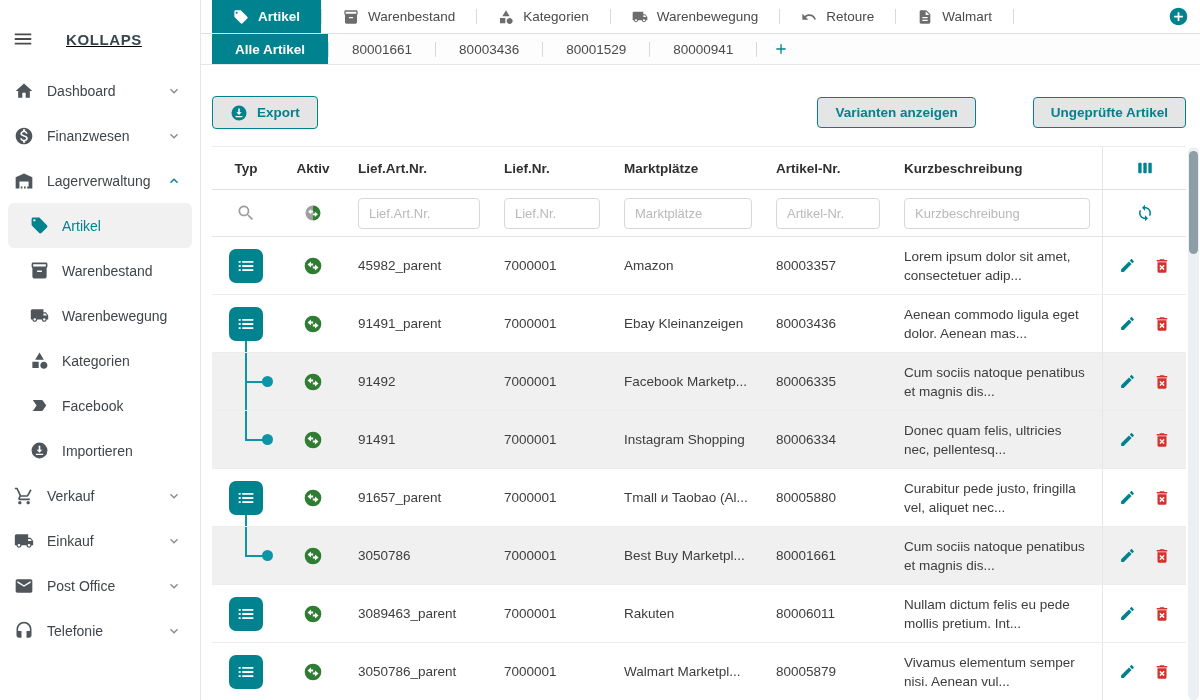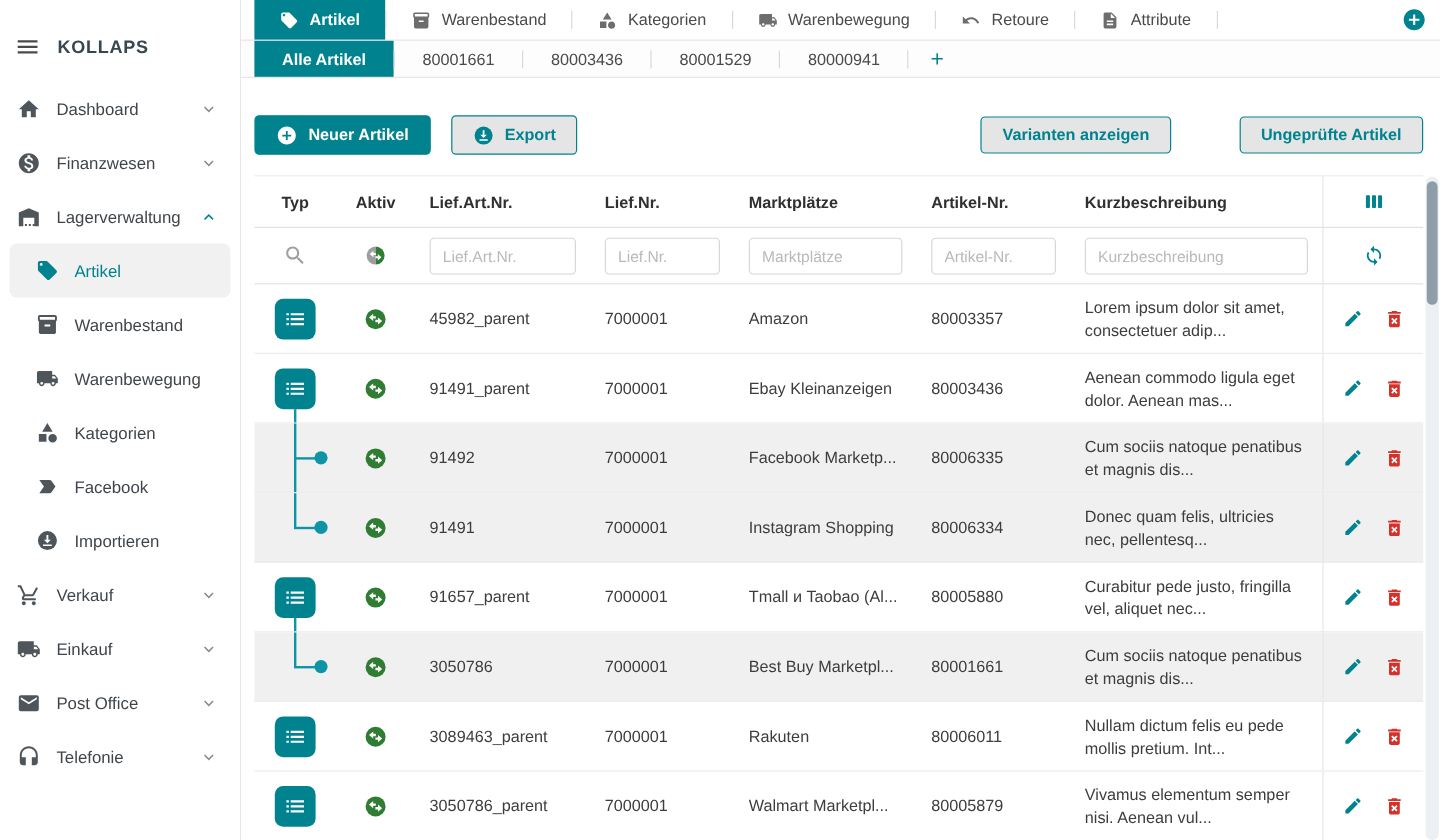--- a/index.html
+++ b/index.html
@@ -9,21 +9,21 @@
   *{box-sizing:border-box;margin:0;padding:0;}
   html,body{width:1200px;height:700px;overflow:hidden;background:#fff;
     font-family:"Liberation Sans", sans-serif;}
   .app{display:flex;width:1200px;height:700px;background:#fff;}
   .icon{display:inline-flex;align-items:center;justify-content:center;flex:none;}
   .icon svg{width:100%;height:100%;display:block;}.sz16{width:16px;height:16px}.sz17{width:17px;height:17px}
   .sz18{width:18px;height:18px}.sz20{width:20px;height:20px}.sz21{width:21px;height:21px}
 
   
   .sidebar{width:201px;flex:none;background:#fff;border-right:1px solid #e6e6e6;overflow:hidden;}
-  .side-header{display:flex;align-items:center;gap:14px;padding:28px 14px 18px 12px;}
+  .side-header{display:flex;align-items:center;gap:32px;padding:28px 14px 18px 12px;text-decoration:underline;}
   .burger{width:22px;height:22px;color:#4a4a4a;cursor:pointer;}
   .brand{font-size:15px;font-weight:bold;color:#37474f;letter-spacing:.6px;}
   .side-item{height:45px;margin:0 8px;padding:0 6px 0 6px;border-radius:6px;display:flex;
     align-items:center;gap:13px;cursor:pointer;color:#3f454a;font-size:14px;}
   .side-item .si-icon{width:20px;height:20px;color:#4e565c;}
   .side-item.sub{padding-left:22px;}
   .side-item.sub .si-icon{width:19px;height:19px;}
   .side-item.active{background:#f1f1f1;color:var(--teal);}
   .side-item.active .si-icon{color:var(--teal);}
   .side-item .chev{margin-left:auto;width:16px;height:16px;color:#8a8a8a;margin-right:4px;}
@@ -306,21 +306,21 @@
           </span>
           <span>Retoure</span>
         </div>
         <span class="vdiv"></span>
         <div class="tab">
           <span class="icon sz16">
             <svg viewBox="0 0 24 24" fill="currentColor">
               <path d="M14 2H6c-1.1 0-1.99.9-1.99 2L4 20c0 1.1.89 2 1.99 2H18c1.1 0 2-.9 2-2V8l-6-6zm2 16H8v-2h8v2zm0-4H8v-2h8v2zm-3-5V3.5L18.5 9H13z"></path>
             </svg>
           </span>
-          <span>Attribute</span>
+          <span>Walmart</span>
         </div>
         <span class="vdiv"></span>
         <button class="tab-add"><span class="icon sz21">
             <svg viewBox="0 0 24 24" fill="currentColor">
               <path d="M12 2C6.48 2 2 6.48 2 12s4.48 10 10 10 10-4.48 10-10S17.52 2 12 2zm5 11h-4v4h-2v-4H7v-2h4V7h2v4h4v2z"></path>
             </svg>
           </span></button>
       </div>
     <div class="subtabbar" id="subtabbar">
         <div class="subtab active">Alle Artikel</div>
@@ -338,28 +338,20 @@
             <svg viewBox="0 0 24 24" fill="currentColor">
               <path d="M19 13h-6v6h-2v-6H5v-2h6V5h2v6h6z"></path>
             </svg>
           </span>
         </button>
       </div>
 
     <div class="content">
       <div class="toolbar">
         <div class="toolbar-left">
-          <button class="btn btn-filled">
-            <span class="icon sz18">
-                <svg viewBox="0 0 24 24" fill="currentColor">
-                  <path d="M12 2C6.48 2 2 6.48 2 12s4.48 10 10 10 10-4.48 10-10S17.52 2 12 2zm5 11h-4v4h-2v-4H7v-2h4V7h2v4h4v2z"></path>
-                </svg>
-              </span>
-            <span>Neuer Artikel</span>
-          </button>
           <button class="btn btn-outline">
             <span class="icon sz18">
                 <svg viewBox="0 0 24 24">
                   <circle cx="12" cy="12" r="10" fill="currentColor"></circle>
                   <path fill="#fff" d="M11 6h2v5h2.6L12 14.8 8.4 11H11zM7.4 16h9.2v1.7H7.4z"></path>
                 </svg>
               </span>
             <span>Export</span>
           </button>
         </div>

